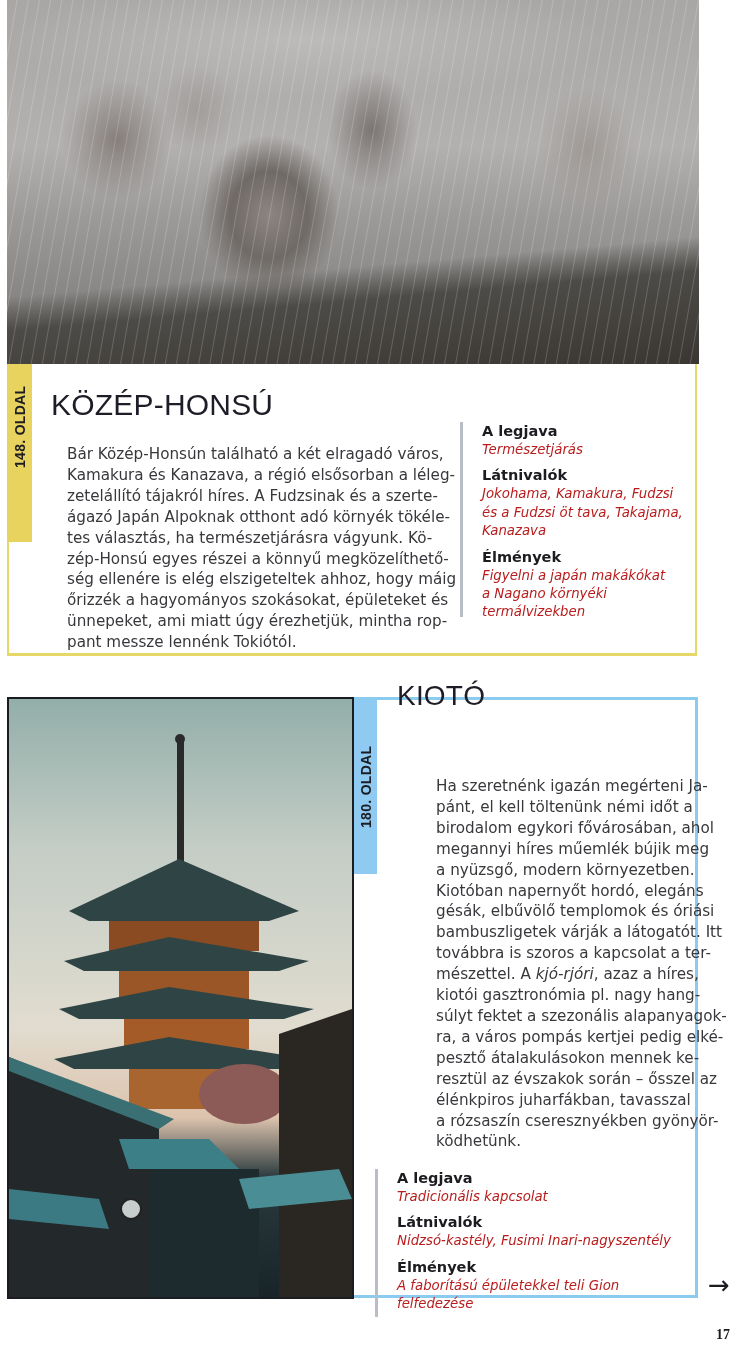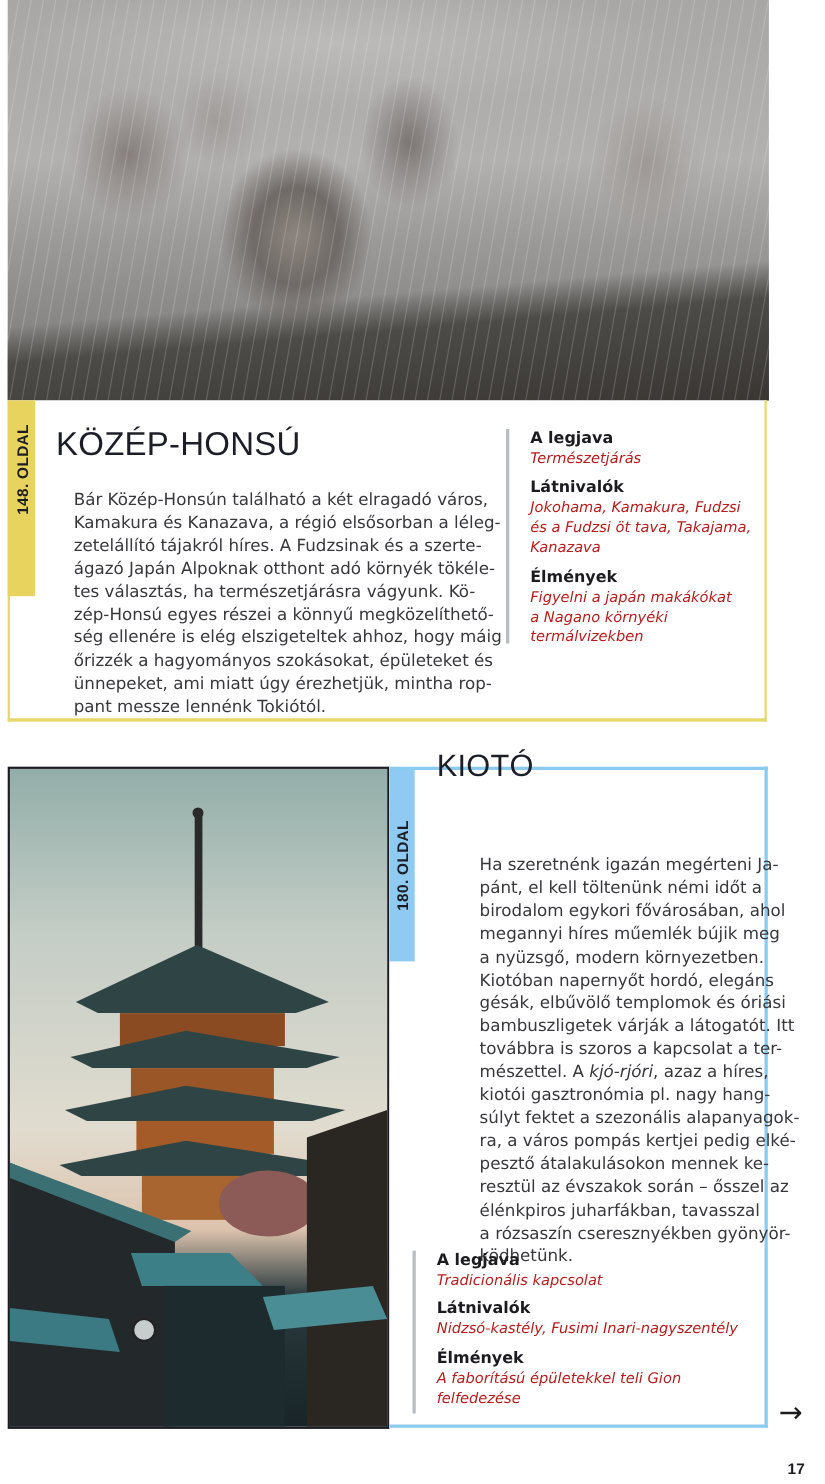--- a/index.html
+++ b/index.html
@@ -26,34 +26,34 @@
     border-left:2px solid #e7d767; border-right:2px solid #e7d767; border-bottom:3px solid #e7d767;
     box-sizing:border-box; background:#fff; }
   .tab1 { position:absolute; left:7px; top:364px; width:25px; height:178px; background:#e7d35e; }
   .tab-label { position:absolute; font-family:"Liberation Sans", sans-serif; font-weight:bold; font-size:14px;
     color:#1c1c22; white-space:nowrap; transform:rotate(-90deg); transform-origin:left top; letter-spacing:.3px; }
 
   .title { position:absolute; font-family:"Liberation Sans", sans-serif; font-weight:normal; color:#1c1d26; letter-spacing:.2px; }
   .body-text { position:absolute; font-family:"DejaVu Sans", sans-serif; font-size:15.2px; line-height:20.9px; color:#38383c; margin:16px; }
   .body-text span { display:block; white-space:nowrap; }
 
-  .sidebox { position:absolute; padding-left:19px; border-left:3px solid #b9bdc6; }
+  .sidebox { position:absolute; padding-left:19px; border-left:3px solid #b9bdc6;margin-top:32px; }
   .sb-h { font-family:"DejaVu Sans", sans-serif; font-weight:bold; font-size:14.5px; color:#1b1b20; line-height:19px; }
   .sb-v { font-family:"DejaVu Sans", sans-serif; font-style:italic; font-size:13.3px; color:#b91c1c; line-height:18.4px; margin-bottom:7px; }
   .sb-v span { display:block; white-space:nowrap; }
 
   
   .photo2 { position:absolute; left:7px; top:697px; width:347px; height:602px; overflow:hidden; border:2px solid #1b1b22; box-sizing:border-box;
     background: linear-gradient(180deg, #93aea9 0%, #c4cdc6 25%, #e1dccf 55%, #ddc3ad 70%, #2a3a3e 80%, #182428 100%); }
   .card2 { position:absolute; left:354px; top:697px; width:344px; height:601px;
     border-top:3px solid #8ccbf0; border-right:3px solid #8ccbf0; border-bottom:3px solid #8ccbf0; box-sizing:border-box; background:#fff; }
   .tab2 { position:absolute; left:354px; top:700px; width:23px; height:174px; background:#8ecaf2; }
 
   .arrow { position:absolute; left:708px; top:1270px; font-size:26px; color:#1b1b20; font-family:"DejaVu Sans", sans-serif; }
-  .pageno { position:absolute; left:716px; top:1327px; font-family:Liberation Sans, sans-serif; font-weight:bold; font-size:14px; color:#1b1b20; }
+  .pageno { position:absolute; left:716px; top:1327px; font-family:Liberation Serif, serif; font-weight:bold; font-size:14px; color:#1b1b20; }
 </style>
 </head>
 <body>
 
 <div class="photo1">
   <div class="rain"></div>
 </div>
 
 <div class="card1"></div>
 <div class="tab1">

